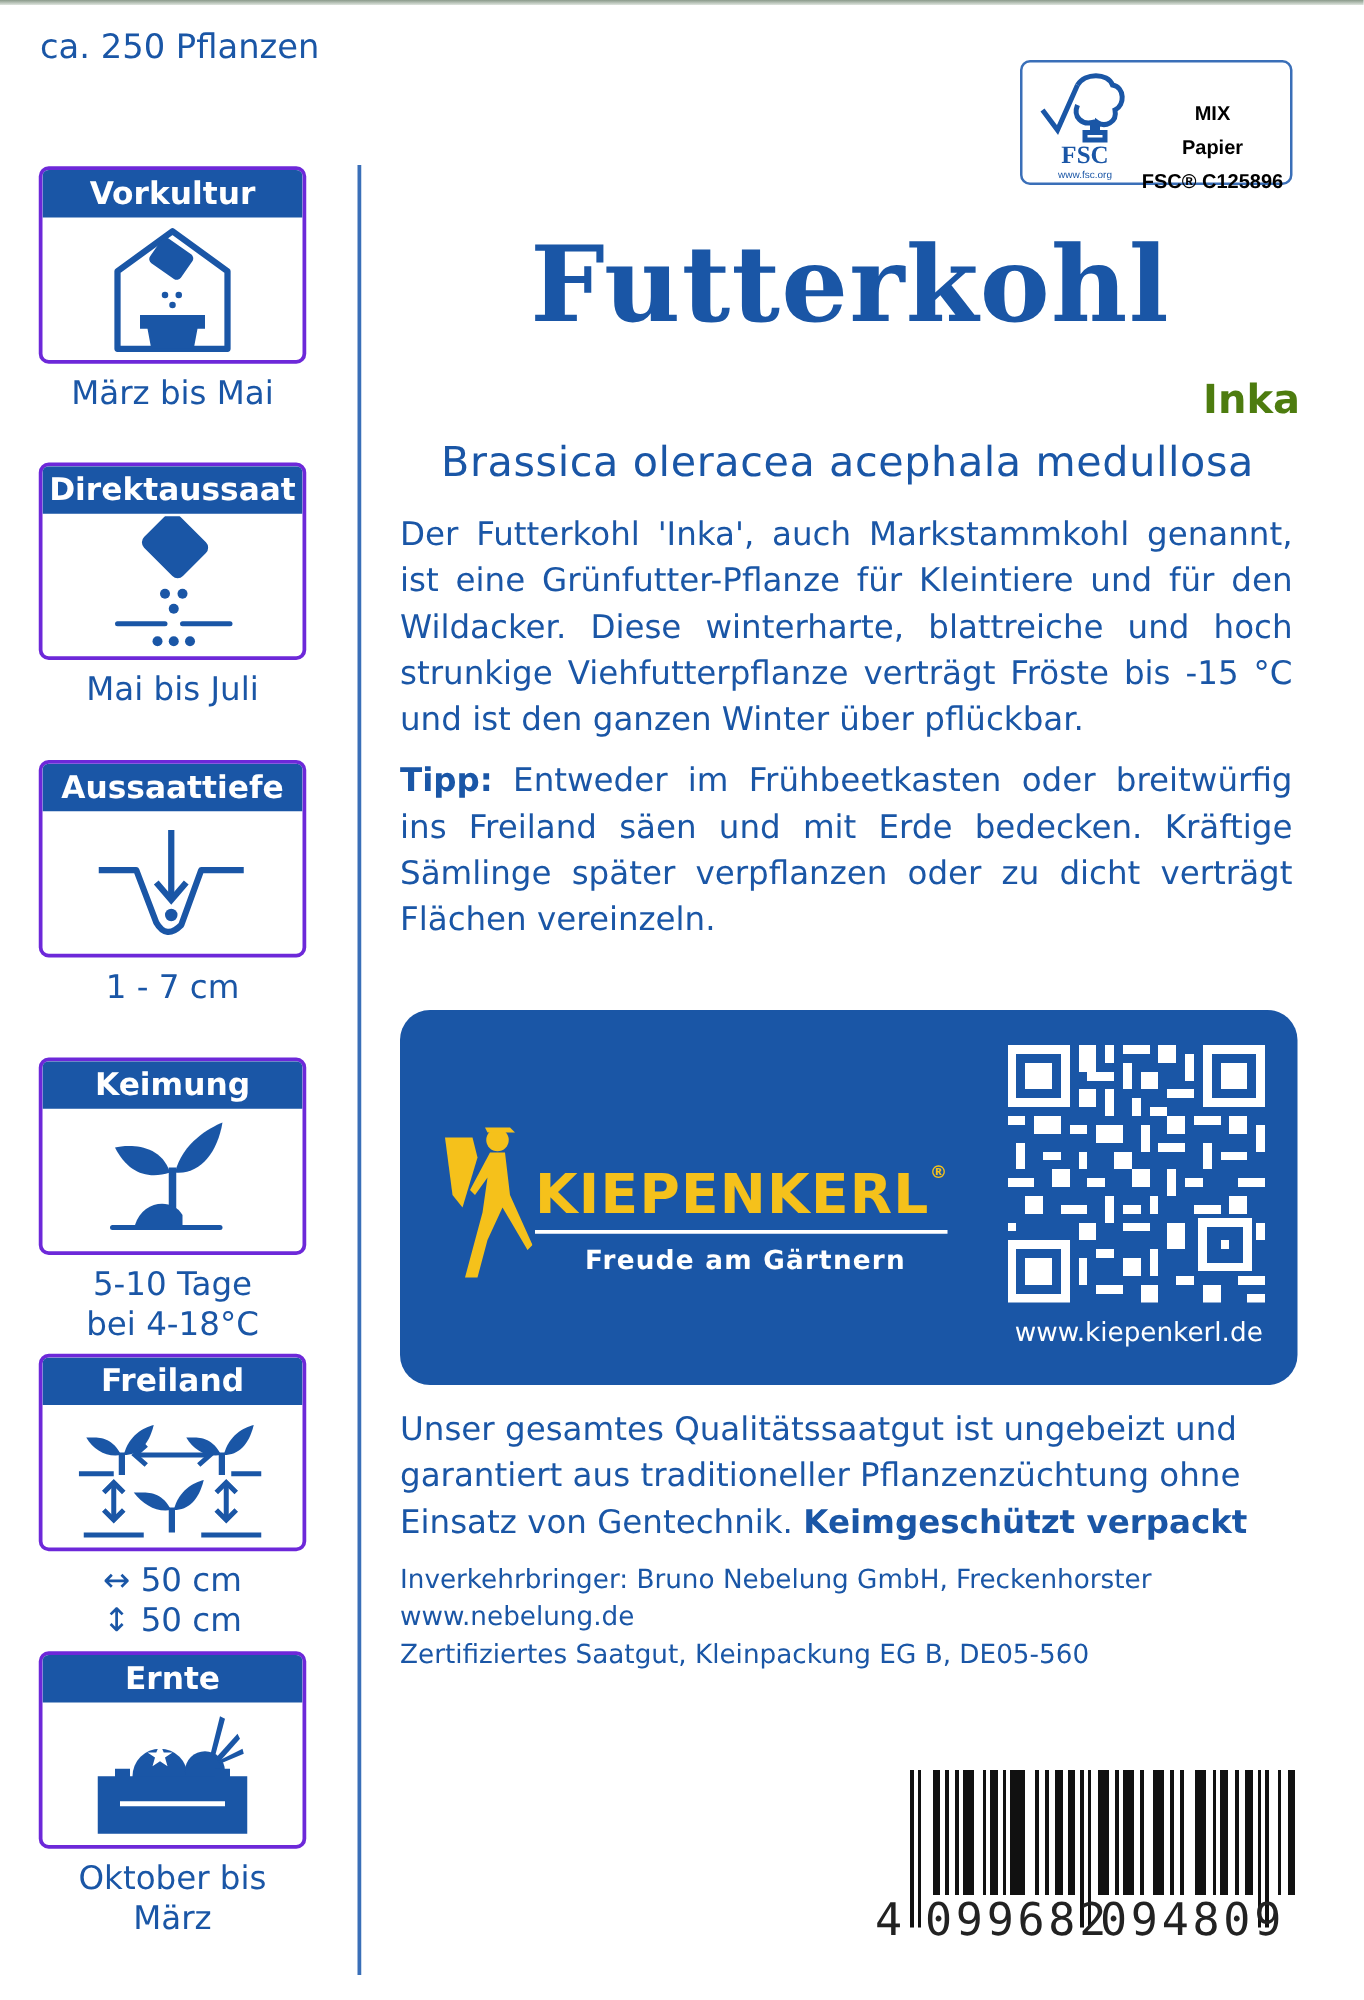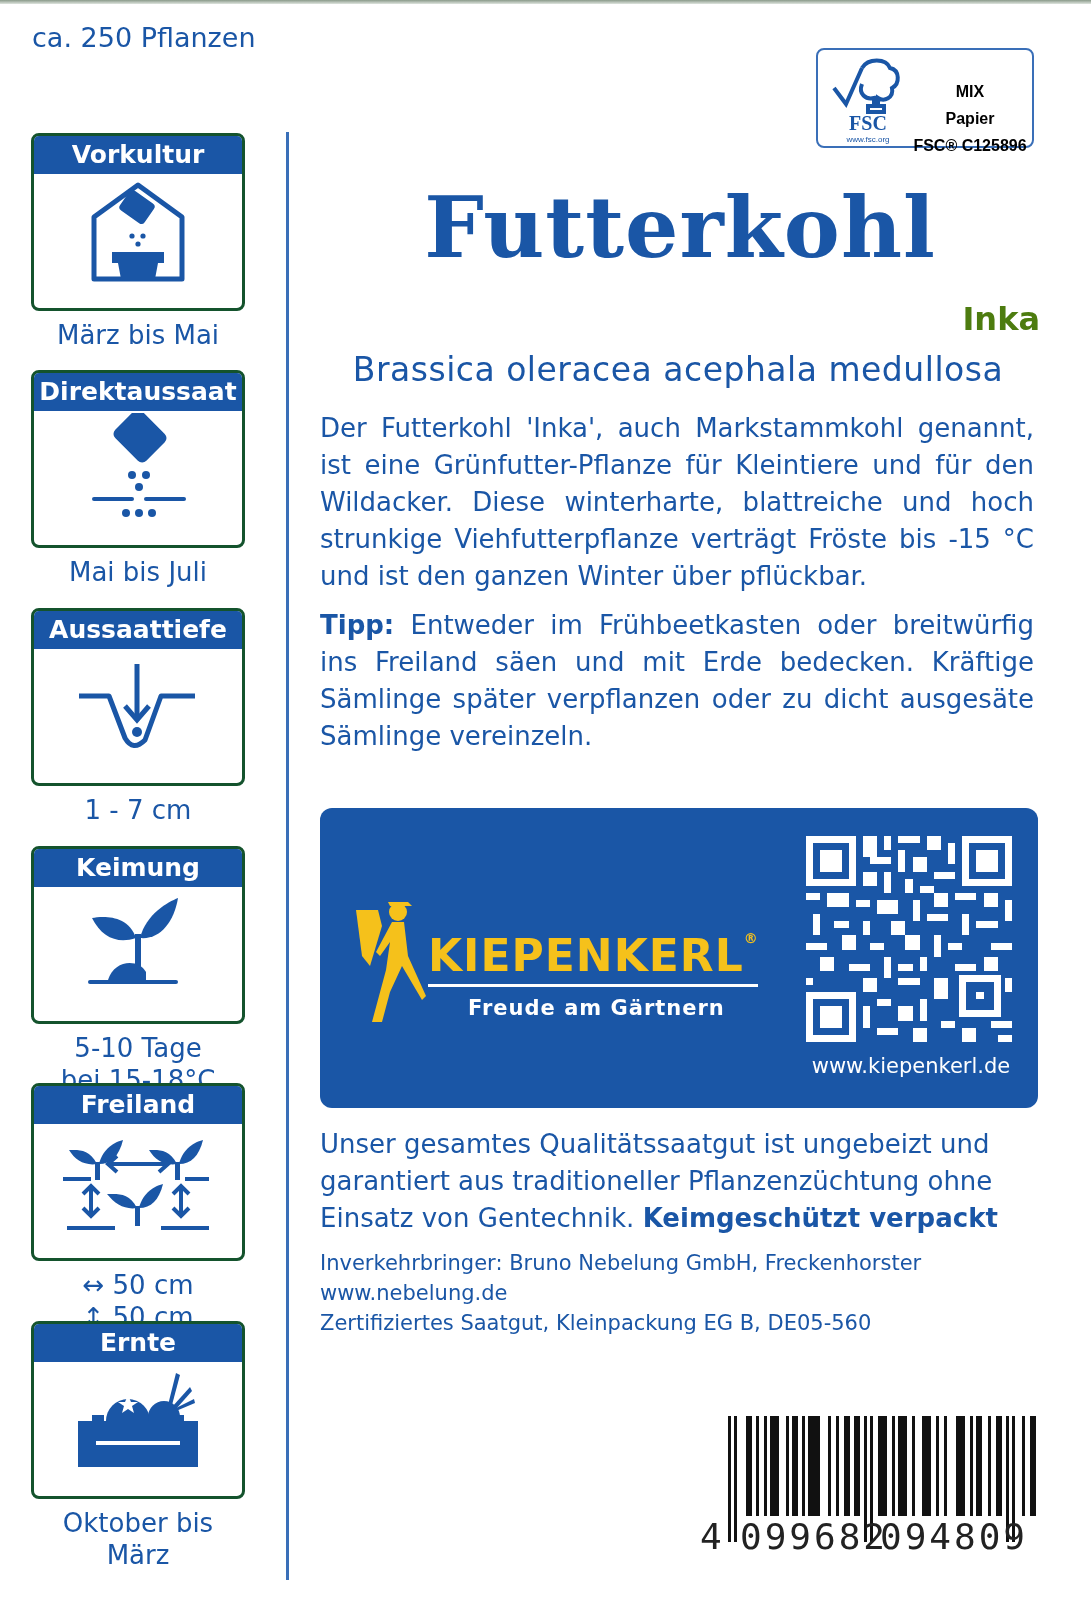--- a/index.html
+++ b/index.html
@@ -5,37 +5,37 @@
     * { box-sizing: border-box; margin: 0; padding: 0; }
     html, body { width: 1091px; height: 1600px; background: #ffffff; overflow: hidden; }
     body { position: relative; font-family: "DejaVu Sans", sans-serif; color: #1a56a6; }
     .topline { position: absolute; left: 0; top: 0; width: 1091px; height: 4px; background: linear-gradient(#8a9a8a, #dfe5df); }
 
     .content-note { position: absolute; left: 32px; top: 18px; font-size: 27px; line-height: 39px; color: #1a56a6; }
 
     .vline { position: absolute; left: 286px; top: 132px; width: 3px; height: 1448px; background: #3a6fb8; }
 
     .card { position: absolute; left: 31px; width: 214px; }
-    .card .box { border: 3px solid #14532d; border-radius: 8px; overflow: hidden; height: 178px; background:#fff; }
+    .card .box { border: 3px solid #6d28d9; border-radius: 8px; overflow: hidden; height: 158px; background:#fff; }
     .card .hdr { background: #1a56a6; color: #fff; font-weight: bold; font-size: 25px; text-align: center; height: 38px; line-height: 38px; }
     .card .ico { height: 114px; display: flex; align-items: center; justify-content: center; }
     .card .val { text-align: center; font-size: 26px; line-height: 32px; color: #1a56a6; margin-top: 8px; }
 
     .fsc { position: absolute; left: 816px; top: 48px; width: 218px; height: 100px; border: 2px solid #3a6fb8; border-radius: 8px; background:#fff; }
     .fsc .fsc-logo { position: absolute; left: 10px; top: 4px; width: 80px; height: 90px; }
     .fsc .fsc-txt { position: absolute; left: 92px; top: 28px; width: 120px; text-align: center; font-family: "Liberation Sans", sans-serif; font-weight: bold; font-size: 16px; line-height: 27px; color: #000000; }
 
     .title { position: absolute; left: 320px; top: 178px; width: 720px; text-align: center; font-family: "DejaVu Serif", serif; font-weight: bold; font-size: 84px; color: #1a56a6; letter-spacing: 1px; }
     .variety { position: absolute; left: 320px; top: 300px; width: 720px; text-align: right; font-weight: bold; font-size: 32px; color: #4d7c0f; }
     .latin { position: absolute; left: 320px; top: 350px; width: 716px; text-align: center; font-size: 33px; color: #1a56a6; letter-spacing: 0.5px; white-space: nowrap; }
 
     .para { position: absolute; left: 320px; width: 714px; font-size: 26px; line-height: 37px; text-align: justify; color: #1a56a6; }
     .para b { font-weight: bold; }
 
-    .banner { position: absolute; left: 320px; top: 808px; width: 718px; height: 300px; background: #1a56a6; border-radius: 12px; }
+    .banner { position: absolute; left: 320px; top: 808px; width: 718px; height: 300px; background: #1a56a6; border-radius: 24px; }
     .brand { position: absolute; left: 108px; top: 122px; font-family: "DejaVu Sans", sans-serif; font-weight: bold; font-size: 44px; color: #f5c11b; letter-spacing: 1px; }
     .brand sup { font-size: 14px; vertical-align: top; }
     .brand-line { position: absolute; left: 108px; top: 176px; width: 330px; height: 3px; background: #ffffff; }
     .slogan { position: absolute; left: 148px; top: 188px; font-weight: bold; font-size: 21px; color: #ffffff; letter-spacing: 1px; }
     .hiker { position: absolute; left: 36px; top: 88px; width: 70px; height: 130px; }
     .qr { position: absolute; left: 486px; top: 28px; width: 206px; height: 206px; }
     .url { position: absolute; left: 480px; top: 246px; width: 222px; text-align: center; font-size: 21px; color: #ffffff; }
 
     .quality { position: absolute; left: 320px; top: 1126px; width: 720px; font-size: 26px; line-height: 37px; color: #1a56a6; }
     .quality b { font-weight: bold; }
@@ -121,21 +121,21 @@
         <path d="M48 44 C40 20 14 22 4 24 C14 44 30 50 48 44 Z" fill="#1a56a6"></path>
         <path d="M52 44 C58 20 80 8 90 4 C86 28 72 46 52 44 Z" fill="#1a56a6"></path>
         <rect x="47" y="40" width="6" height="44" fill="#1a56a6"></rect>
         <path d="M20 86 C26 66 50 64 58 78 L58 86 Z" fill="#1a56a6"></path>
         <rect x="0" y="86" width="90" height="4" rx="2" fill="#1a56a6"></rect>
       </svg>
     </div>
   </div>
   <div class="val">
     <div>5-10 Tage</div>
-    <div>bei 15-18°C</div>
+    <div>bei 4-18°C</div>
   </div>
 </div>
 
 <div class="card" style="top:1083px">
   <div class="box">
     <div class="hdr">Freiland</div>
     <div class="ico">
       <svg width="150" height="106" viewBox="0 0 150 106">
         <g fill="#1a56a6">
           <path d="M34 36 C26 20 14 22 6 22 C12 32 22 38 34 36 Z"></path>
@@ -210,21 +210,21 @@
   </div>
 </div>
 
 <div class="title">Futterkohl</div>
 <div class="variety">Inka</div>
 <div class="latin">Brassica oleracea acephala medullosa</div>
 
 <div class="para" style="top:410px">Der Futterkohl 'Inka', auch Markstammkohl genannt, ist eine Grünfutter-Pflanze für Kleintiere und für den Wildacker. Diese winterharte, blattreiche und hoch strunkige Viehfutterpflanze verträgt Fröste bis -15 °C und ist den ganzen Winter über pflückbar.</div>
 
 <div class="para" style="top:607px">
-  <b>Tipp:</b><span> Entweder im Frühbeetkasten oder breitwürfig ins Freiland säen und mit Erde bedecken. Kräftige Sämlinge später verpflanzen oder zu dicht ausgesäte Sämlinge vereinzeln.</span>
+  <b>Tipp:</b><span> Entweder im Frühbeetkasten oder breitwürfig ins Freiland säen und mit Erde bedecken. Kräftige Sämlinge später verpflanzen oder zu dicht verträgt Flächen vereinzeln.</span>
 </div>
 
 <div class="banner">
   <svg class="hiker" viewBox="0 0 70 130">
     <g fill="#f5c11b">
       <path d="M0 14 H22 L26 30 L14 70 L6 60 Z"></path>
       <circle cx="42" cy="16" r="9"></circle>
       <path d="M32 6 H52 L56 10 H34 Z"></path>
       <path d="M36 26 H48 L52 60 L70 100 L66 104 L46 70 L34 96 L26 126 H16 L30 74 L34 46 L24 60 L20 56 Z"></path>
     </g>

